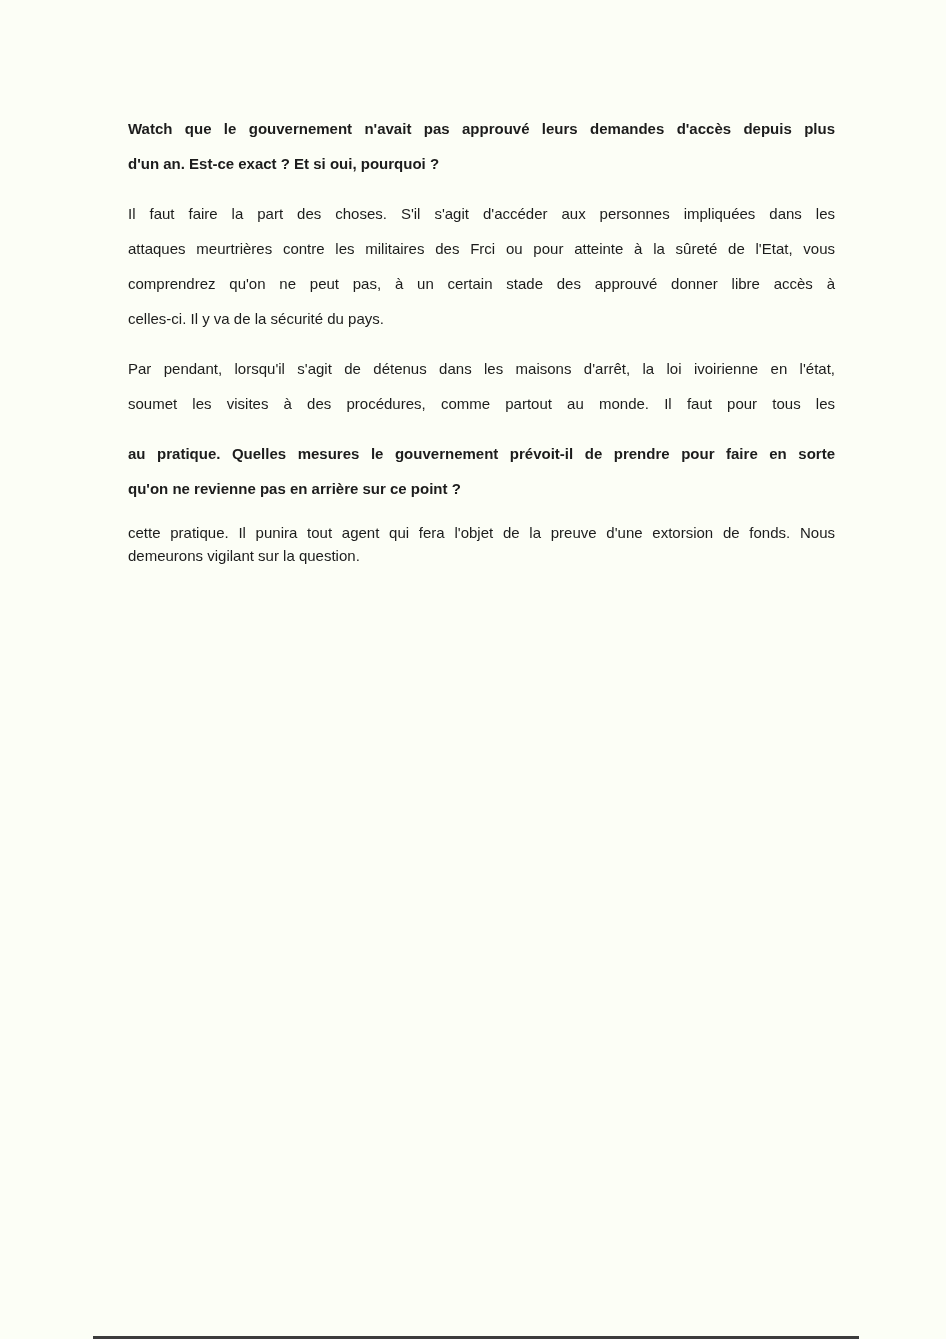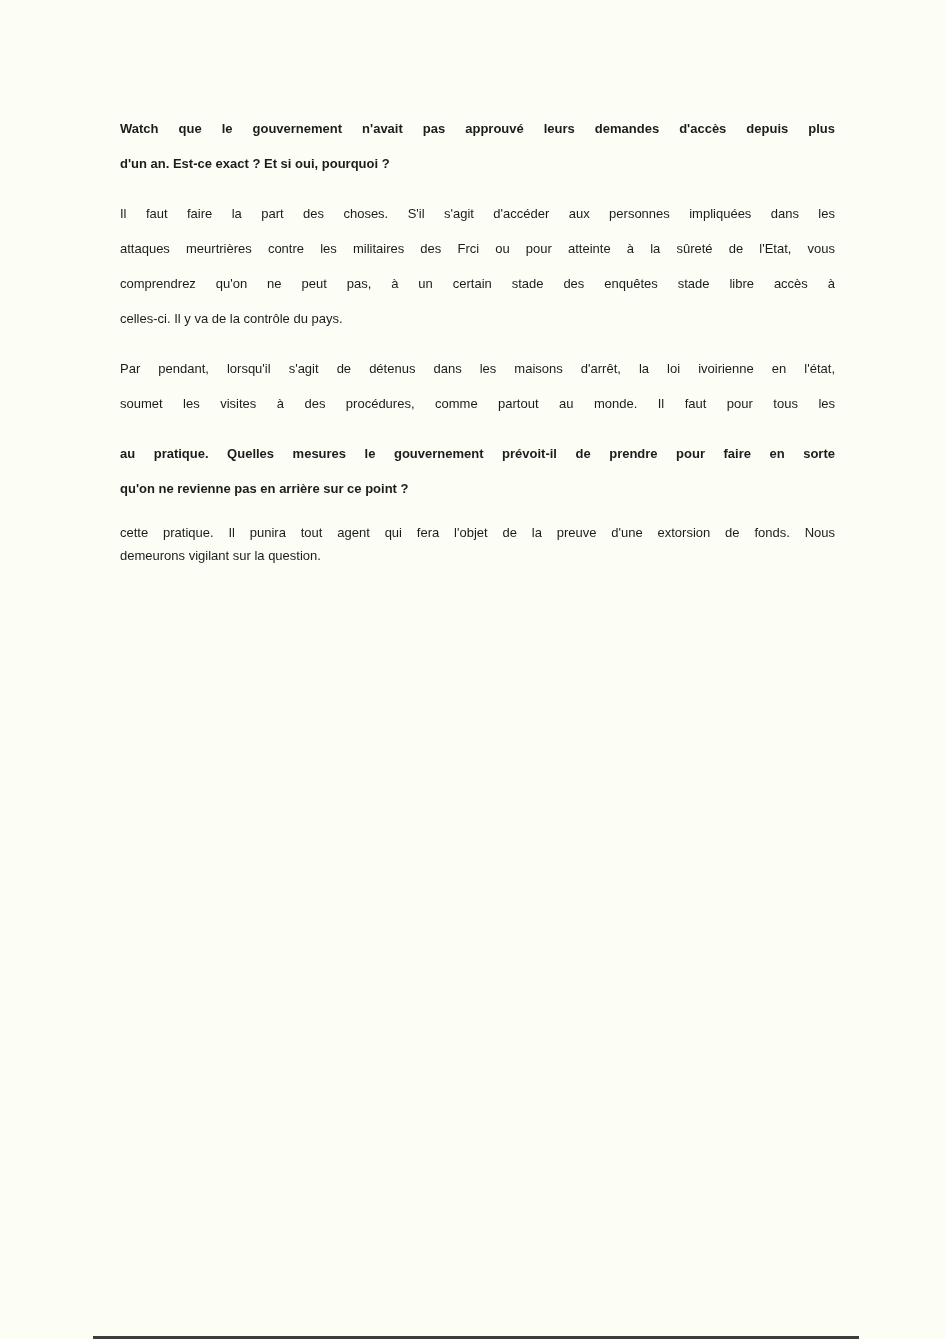--- a/index.html
+++ b/index.html
@@ -19,23 +19,23 @@
     position: absolute;
     inset: 0;
   }
   .content {
     position: absolute;
     left: 112px;
     top: 111px;
     width: 723px;
   }
   .para {
-    font-size: 13px;
+    font-size: 15px;
     line-height: 35px;
-    margin: 0 0 15px 8px;
+    margin: 0 0 15px 16px;
   }
   .para.bold {
     font-weight: bold;
   }
   .para.tight {
     line-height: 23px;
   }
   .line {
     text-align: justify;
     text-align-last: justify;
@@ -57,22 +57,22 @@
 
 <div class="page">
   <div class="content" id="doc-content">
       <div class="para bold">
         <div class="line">Watch que le gouvernement n'avait pas approuvé leurs demandes d'accès depuis plus</div>
         <div class="line last">d'un an. Est-ce exact ? Et si oui, pourquoi ?</div>
       </div>
       <div class="para">
         <div class="line">Il faut faire la part des choses. S'il s'agit d'accéder aux personnes impliquées dans les</div>
         <div class="line">attaques meurtrières contre les militaires des Frci ou pour atteinte à la sûreté de l'Etat, vous</div>
-        <div class="line">comprendrez qu'on ne peut pas, à un certain stade des enquêtes stade libre accès à</div>
-        <div class="line last">celles-ci. Il y va de la contrôle du pays.</div>
+        <div class="line">comprendrez qu'on ne peut pas, à un certain stade des approuvé donner libre accès à</div>
+        <div class="line last">celles-ci. Il y va de la sécurité du pays.</div>
       </div>
       <div class="para">
         <div class="line">Par pendant, lorsqu'il s'agit de détenus dans les maisons d'arrêt, la loi ivoirienne en l'état,</div>
         <div class="line">soumet les visites à des procédures, comme partout au monde. Il faut pour tous les</div>
       </div>
       <div class="para bold">
         <div class="line">au pratique. Quelles mesures le gouvernement prévoit-il de prendre pour faire en sorte</div>
         <div class="line last">qu'on ne revienne pas en arrière sur ce point ?</div>
       </div>
       <div class="para tight">

